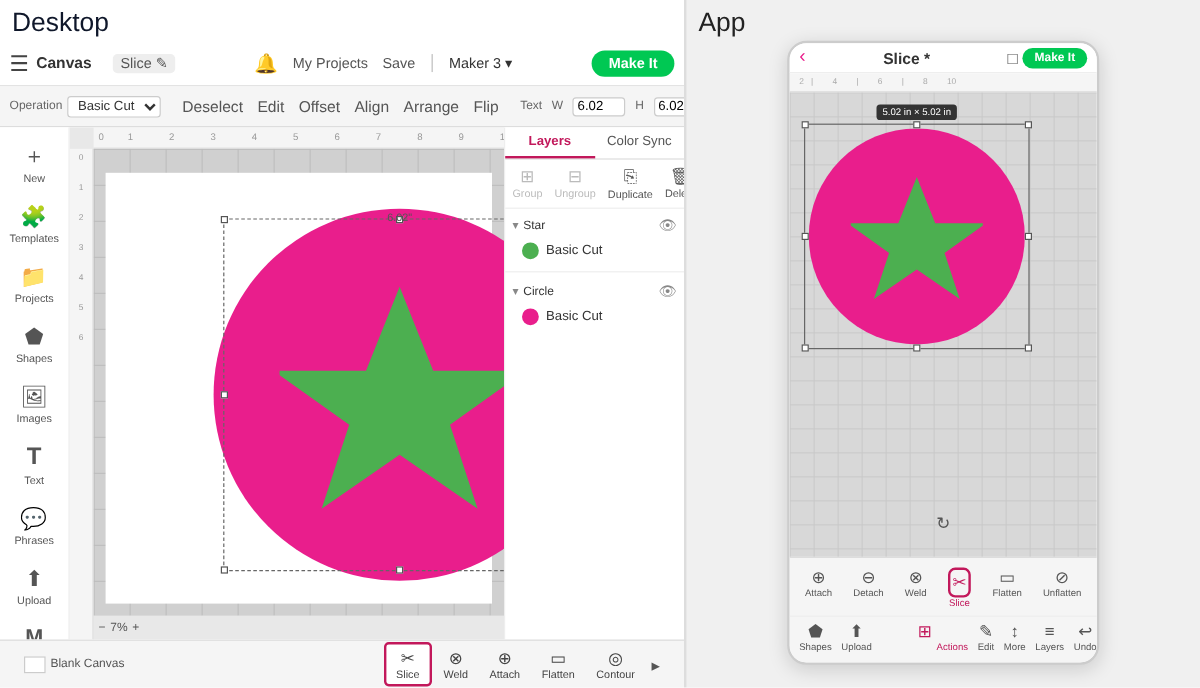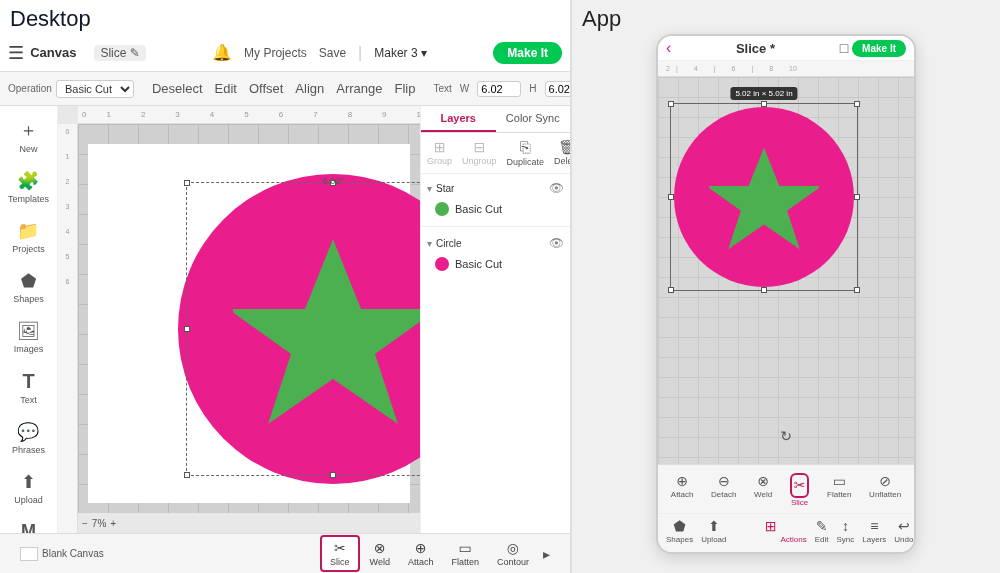--- a/index.html
+++ b/index.html
@@ -465,21 +465,21 @@
             <div class="phone-tool-item active">
               <span class="phone-tool-icon" style="color:#c2185b;">⊞</span>
               <span style="color:#c2185b;margin-left:46px;">Actions</span>
             </div>
             <div class="phone-tool-item">
               <span class="phone-tool-icon">✎</span>
               <span>Edit</span>
             </div>
             <div class="phone-tool-item">
               <span class="phone-tool-icon">↕</span>
-              <span>Sync</span>
+              <span>More</span>
             </div>
             <div class="phone-tool-item">
               <span class="phone-tool-icon">≡</span>
               <span>Layers</span>
             </div>
             <div class="phone-tool-item">
               <span class="phone-tool-icon">↩</span>
               <span>Undo</span>
             </div>
           </div>

